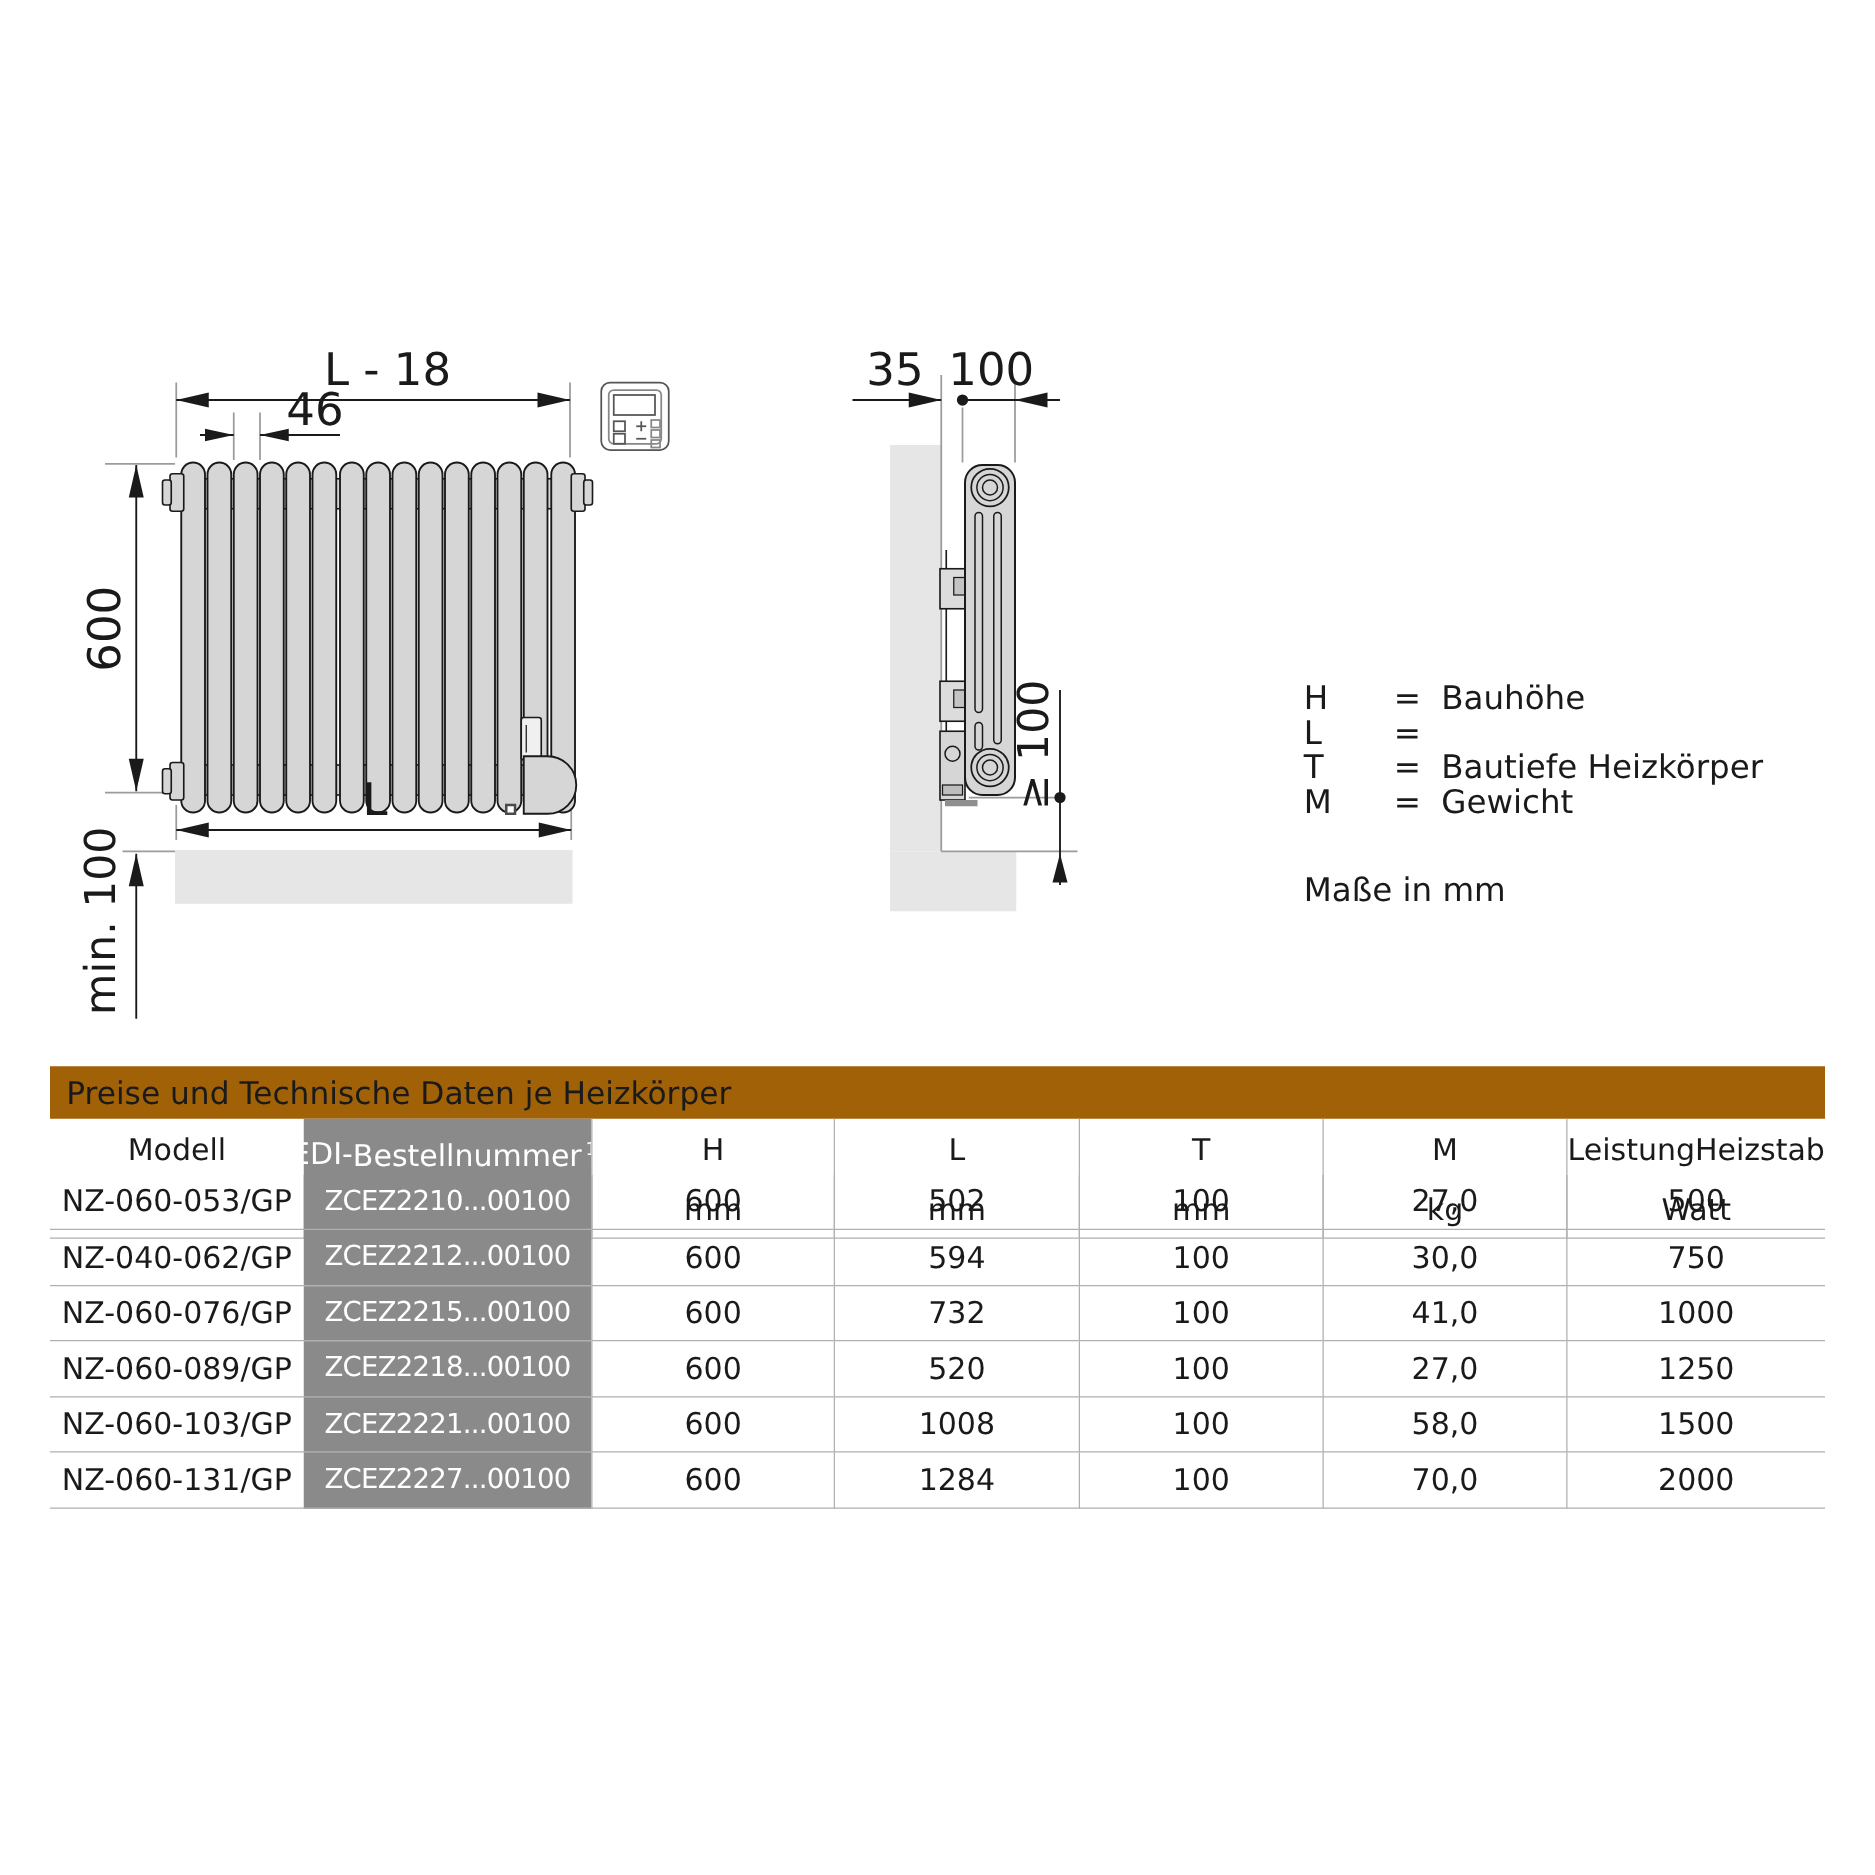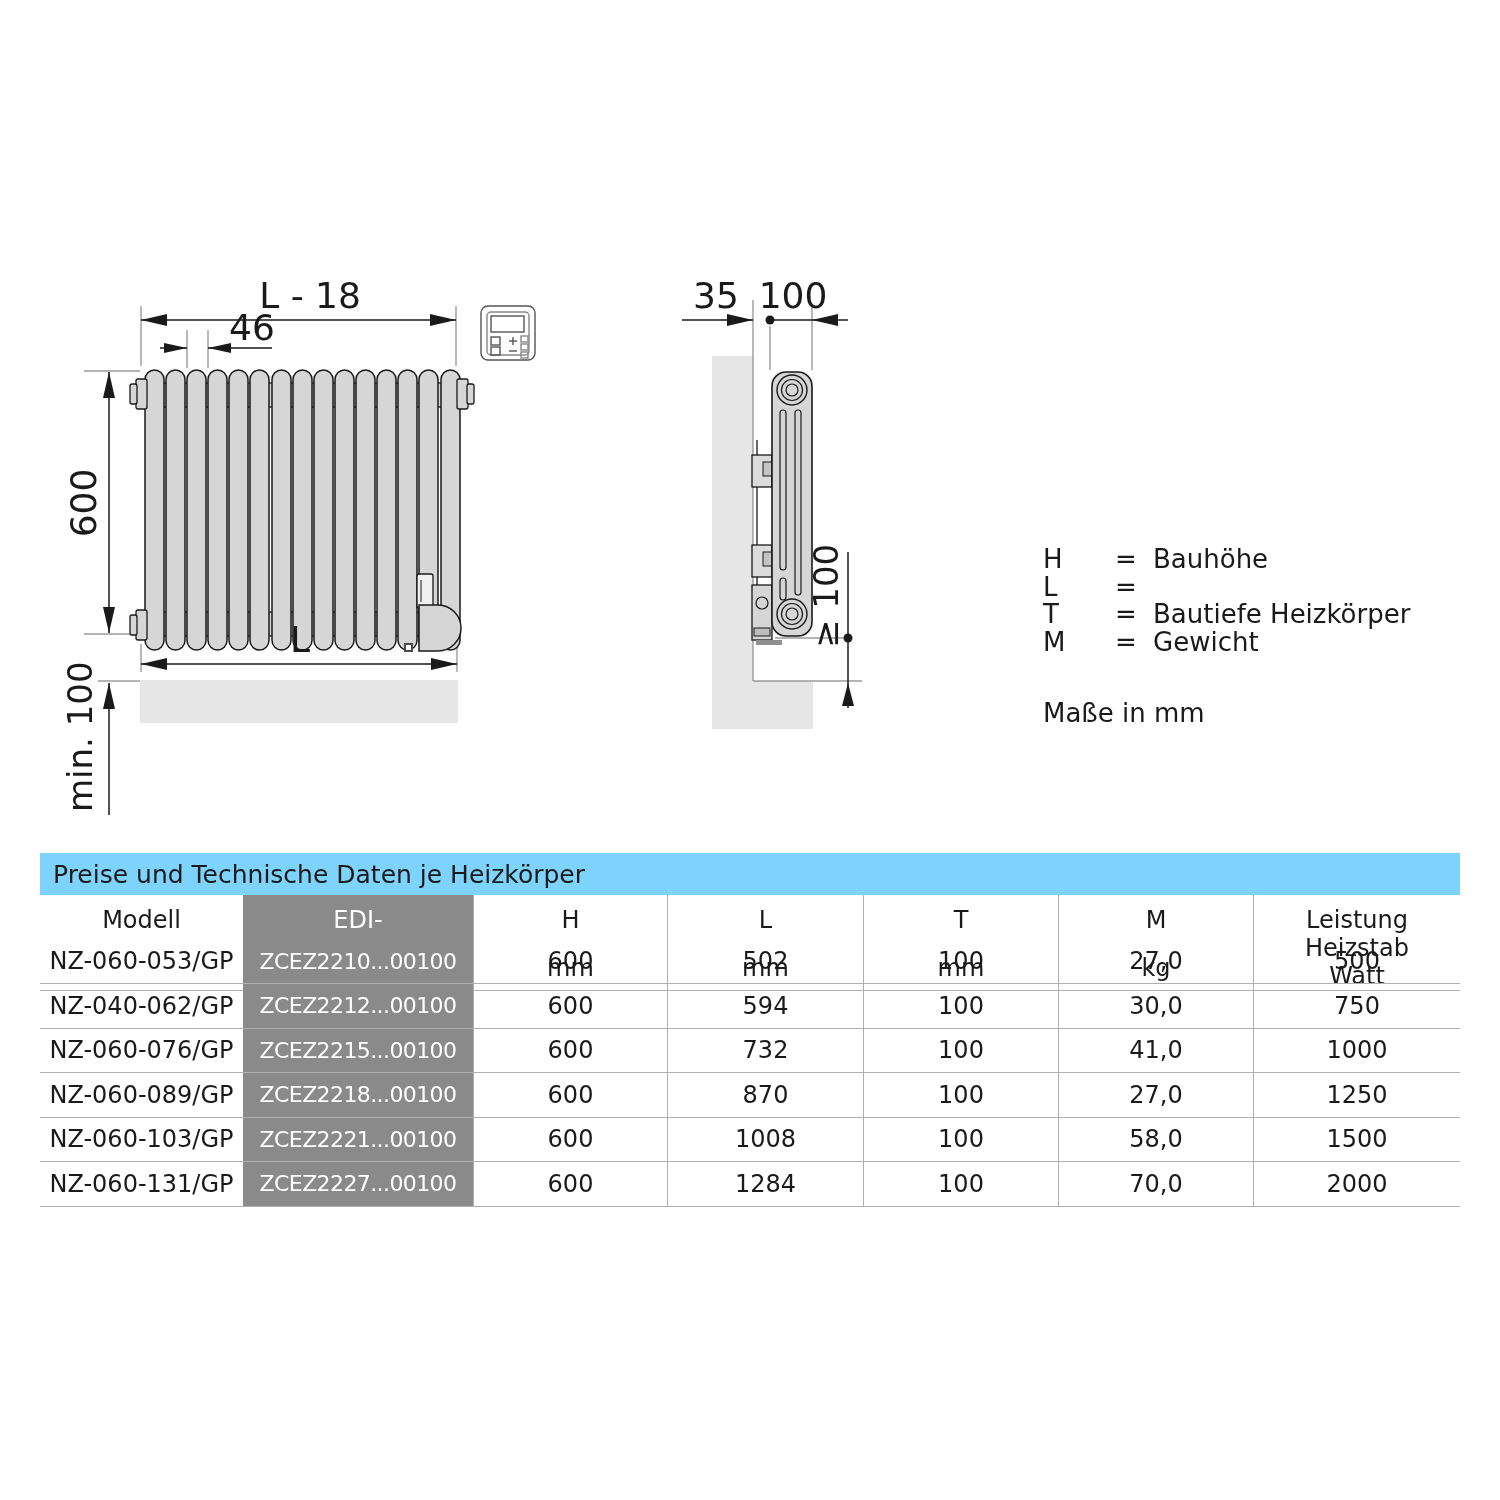--- a/index.html
+++ b/index.html
@@ -7,31 +7,31 @@
           font-family:"DejaVu Sans","Liberation Sans",sans-serif;color:#1a1a1a;overflow:hidden;}
   svg text{font-family:"DejaVu Sans","Liberation Sans",sans-serif;fill:#1a1a1a;}
 
   
   .legend{position:absolute;left:1043px;top:546px;font-size:26px;line-height:27.7px;}
   .legend-row{display:grid;grid-template-columns:72px 38px auto;}
   .legend-note{position:absolute;left:1043px;top:698px;font-size:26px;}
 
   
   .tblwrap{position:absolute;left:40px;top:853px;width:1420px;}
-  .tbl-title{height:42px;background:#7dd3fc;font-size:25px;display:flex;align-items:center;
+  .tbl-title{height:42px;background:#a16207;font-size:25px;display:flex;align-items:center;
              padding-left:13px;box-sizing:border-box;}
   .grid{display:grid;grid-template-columns:203px 230px 194px 196px 195px 195px 207px;
         grid-auto-rows:44.5px;font-size:24px;}
   .cell{display:flex;align-items:center;justify-content:center;border-bottom:1px solid #b0b0b0;
         box-sizing:border-box;}
   .hdr{height:96px;flex-direction:column;justify-content:space-between;padding:11px 0 8px 0;}
   .vline{border-left:1px solid #b0b0b0;}
   .edi{background:#8a8a8a;color:#fff;}
   .edi-num{font-size:22px;letter-spacing:-0.6px;}
-  .hdr-stack{display:flex;flex-direction:column;align-items:center;line-height:28px;}
+  .hdr-stack{display:flex;flex-direction:row;align-items:center;line-height:28px;}
   sup.fn{font-size:60%;vertical-align:super;margin-left:3px;}
 </style>
 </head>
 <body>
 
 <div class="canvas">
 
   
   <svg width="1500" height="850" viewBox="0 0 1500 850">
 
@@ -269,21 +269,21 @@
       <div class="cell edi edi-num">ZCEZ2215...00100</div>
       <div class="cell vline">600</div>
       <div class="cell vline">732</div>
       <div class="cell vline">100</div>
       <div class="cell vline">41,0</div>
       <div class="cell vline">1000</div>
 
       <div class="cell">NZ-060-089/GP</div>
       <div class="cell edi edi-num">ZCEZ2218...00100</div>
       <div class="cell vline">600</div>
-      <div class="cell vline">870</div>
+      <div class="cell vline">520</div>
       <div class="cell vline">100</div>
       <div class="cell vline">27,0</div>
       <div class="cell vline">1250</div>
 
       <div class="cell">NZ-060-103/GP</div>
       <div class="cell edi edi-num">ZCEZ2221...00100</div>
       <div class="cell vline">600</div>
       <div class="cell vline">1008</div>
       <div class="cell vline">100</div>
       <div class="cell vline">58,0</div>

